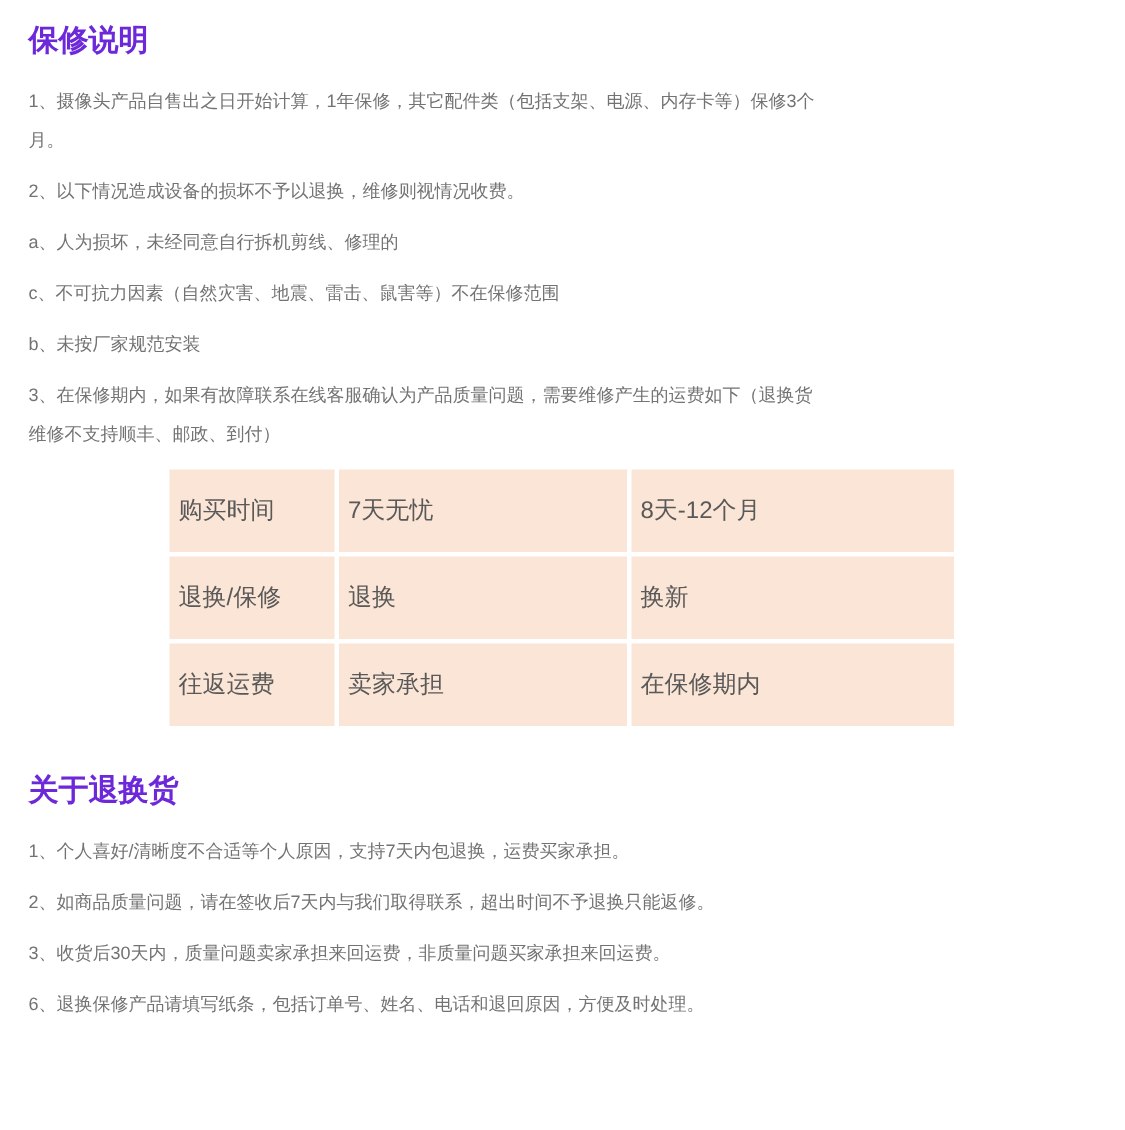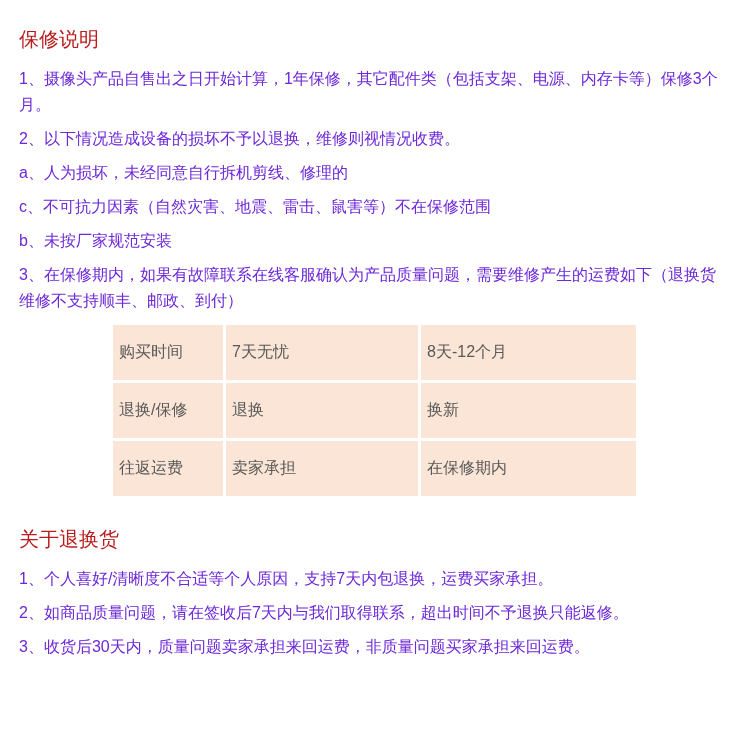--- a/index.html
+++ b/index.html
@@ -14,31 +14,31 @@
     overflow: hidden;
   }
   .content {
     box-sizing: border-box;
     width: 750px;
     padding: 13px 12px 0 19px;
   }
   .section-title {
     font-size: 20px;
     line-height: 28px;
-    font-weight: normal;
-    color: #b91c1c;
-    margin: 12px 0 13px 0;
+    font-weight: bold;
+    color: #6d28d9;
+    margin: 0 0 13px 0;
   }
   .section-title.second {
     margin-top: 26px;
   }
   .para {
-    font-size: 16px;
+    font-size: 12px;
     line-height: 26px;
-    color: #6d28d9;
+    color: #737373;
     margin: 0 0 8px 0;
     white-space: pre-line;
   }
   .policy-table {
     border-collapse: separate;
     border-spacing: 3px;
     margin: 0 0 0 91px;
     background: #ffffff;
   }
   .policy-table td {
@@ -96,15 +96,16 @@
       </tbody>
     </table>
   </section>
 
   <section>
     <h2 class="section-title second">关于退换货</h2>
 
     <p class="para">1、个人喜好/清晰度不合适等个人原因，支持7天内包退换，运费买家承担。</p>
     <p class="para">2、如商品质量问题，请在签收后7天内与我们取得联系，超出时间不予退换只能返修。</p>
     <p class="para">3、收货后30天内，质量问题卖家承担来回运费，非质量问题买家承担来回运费。</p>
+    <p class="para">6、退换保修产品请填写纸条，包括订单号、姓名、电话和退回原因，方便及时处理。</p>
   </section>
 
 </div>
 
 </body></html>

